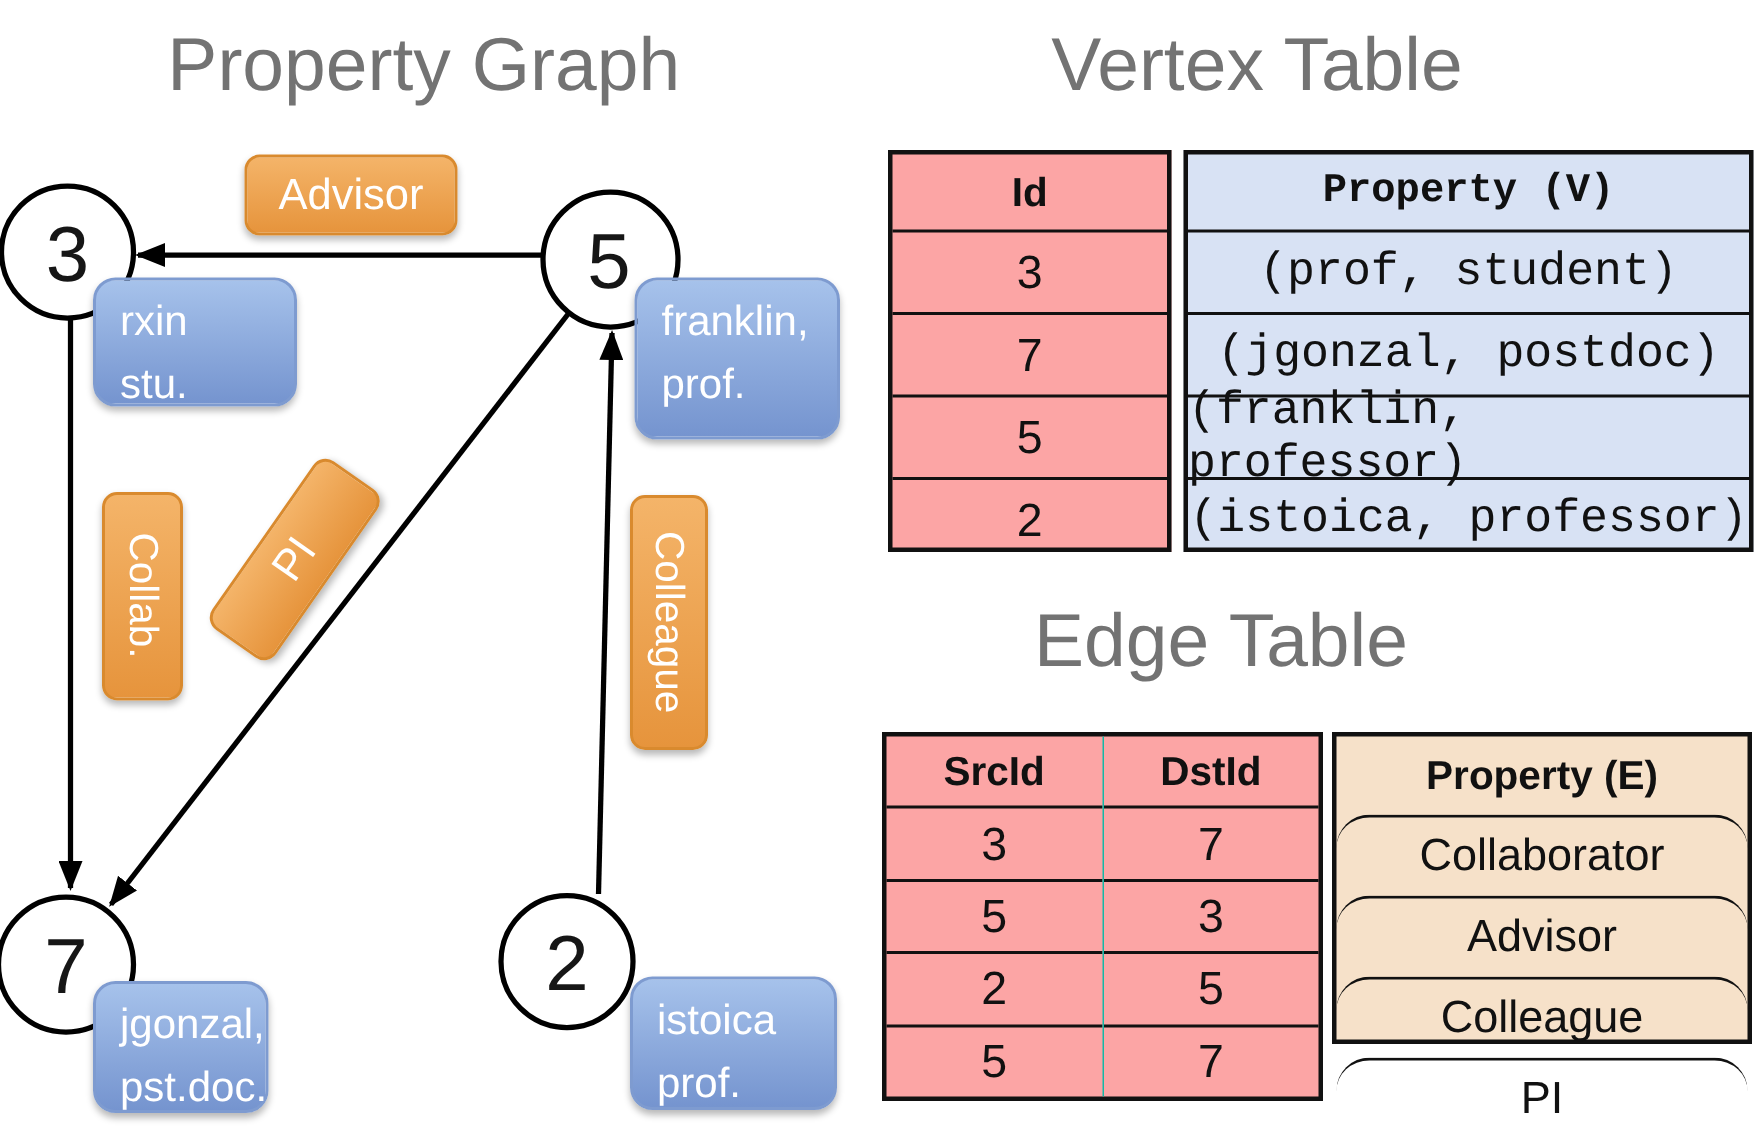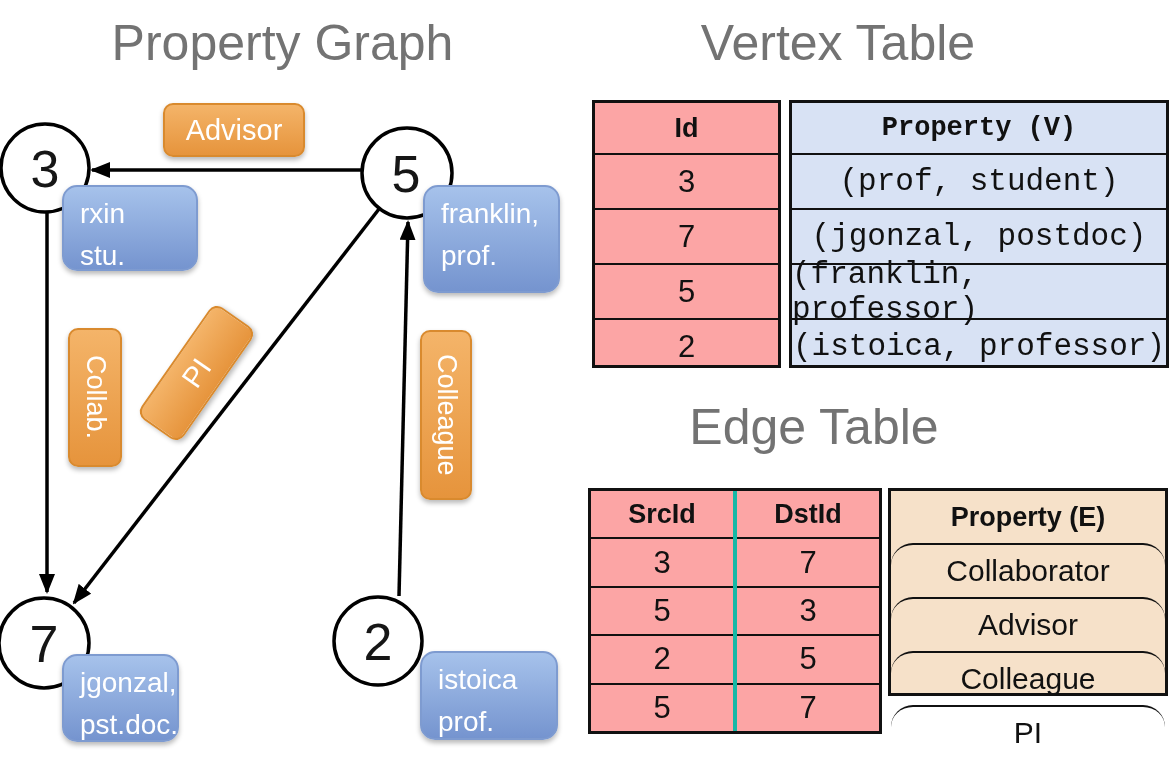--- a/index.html
+++ b/index.html
@@ -38,21 +38,21 @@
   .tbl{position:absolute;border:3px solid #111;box-sizing:border-box;background:#fca5a5;}
   .tbl .th{height:50px;display:flex;align-items:center;justify-content:center;
            font-weight:bold;font-size:27px;}
   .tbl .td{height:53px;display:flex;align-items:center;justify-content:center;
            font-size:31px;border-top:2px solid #111;}
   .idcell{font-size:33px;}
   .vt-id{left:592px;top:100px;width:189px;height:268px;}
   .vt-prop{left:789px;top:100px;width:380px;height:268px;background:#D8E2F4;font-family:Liberation Mono, monospace;}
   .et-ids{left:588px;top:488px;width:294px;height:246px;display:flex;}
   .et-ids .col{flex:1;display:flex;flex-direction:column;}
-  .et-ids .col.sep{border-left:4px solid #14b8a6;}
+  .et-ids .col.sep{border-left:1px solid #14b8a6;}
   .et-ids .th{height:52px;}
   .et-ids .td{height:52px;}
   .et-prop{left:888px;top:488px;width:280px;height:208px;background:#F6E1C9;}
   .et-prop .th{height:52px;}
   .et-prop .td{height:52px;font-size:30px;border-radius:22px;}
 
   .node-num{font-size:52px;fill:#161616;}
 </style>
 </head>
 <body>

